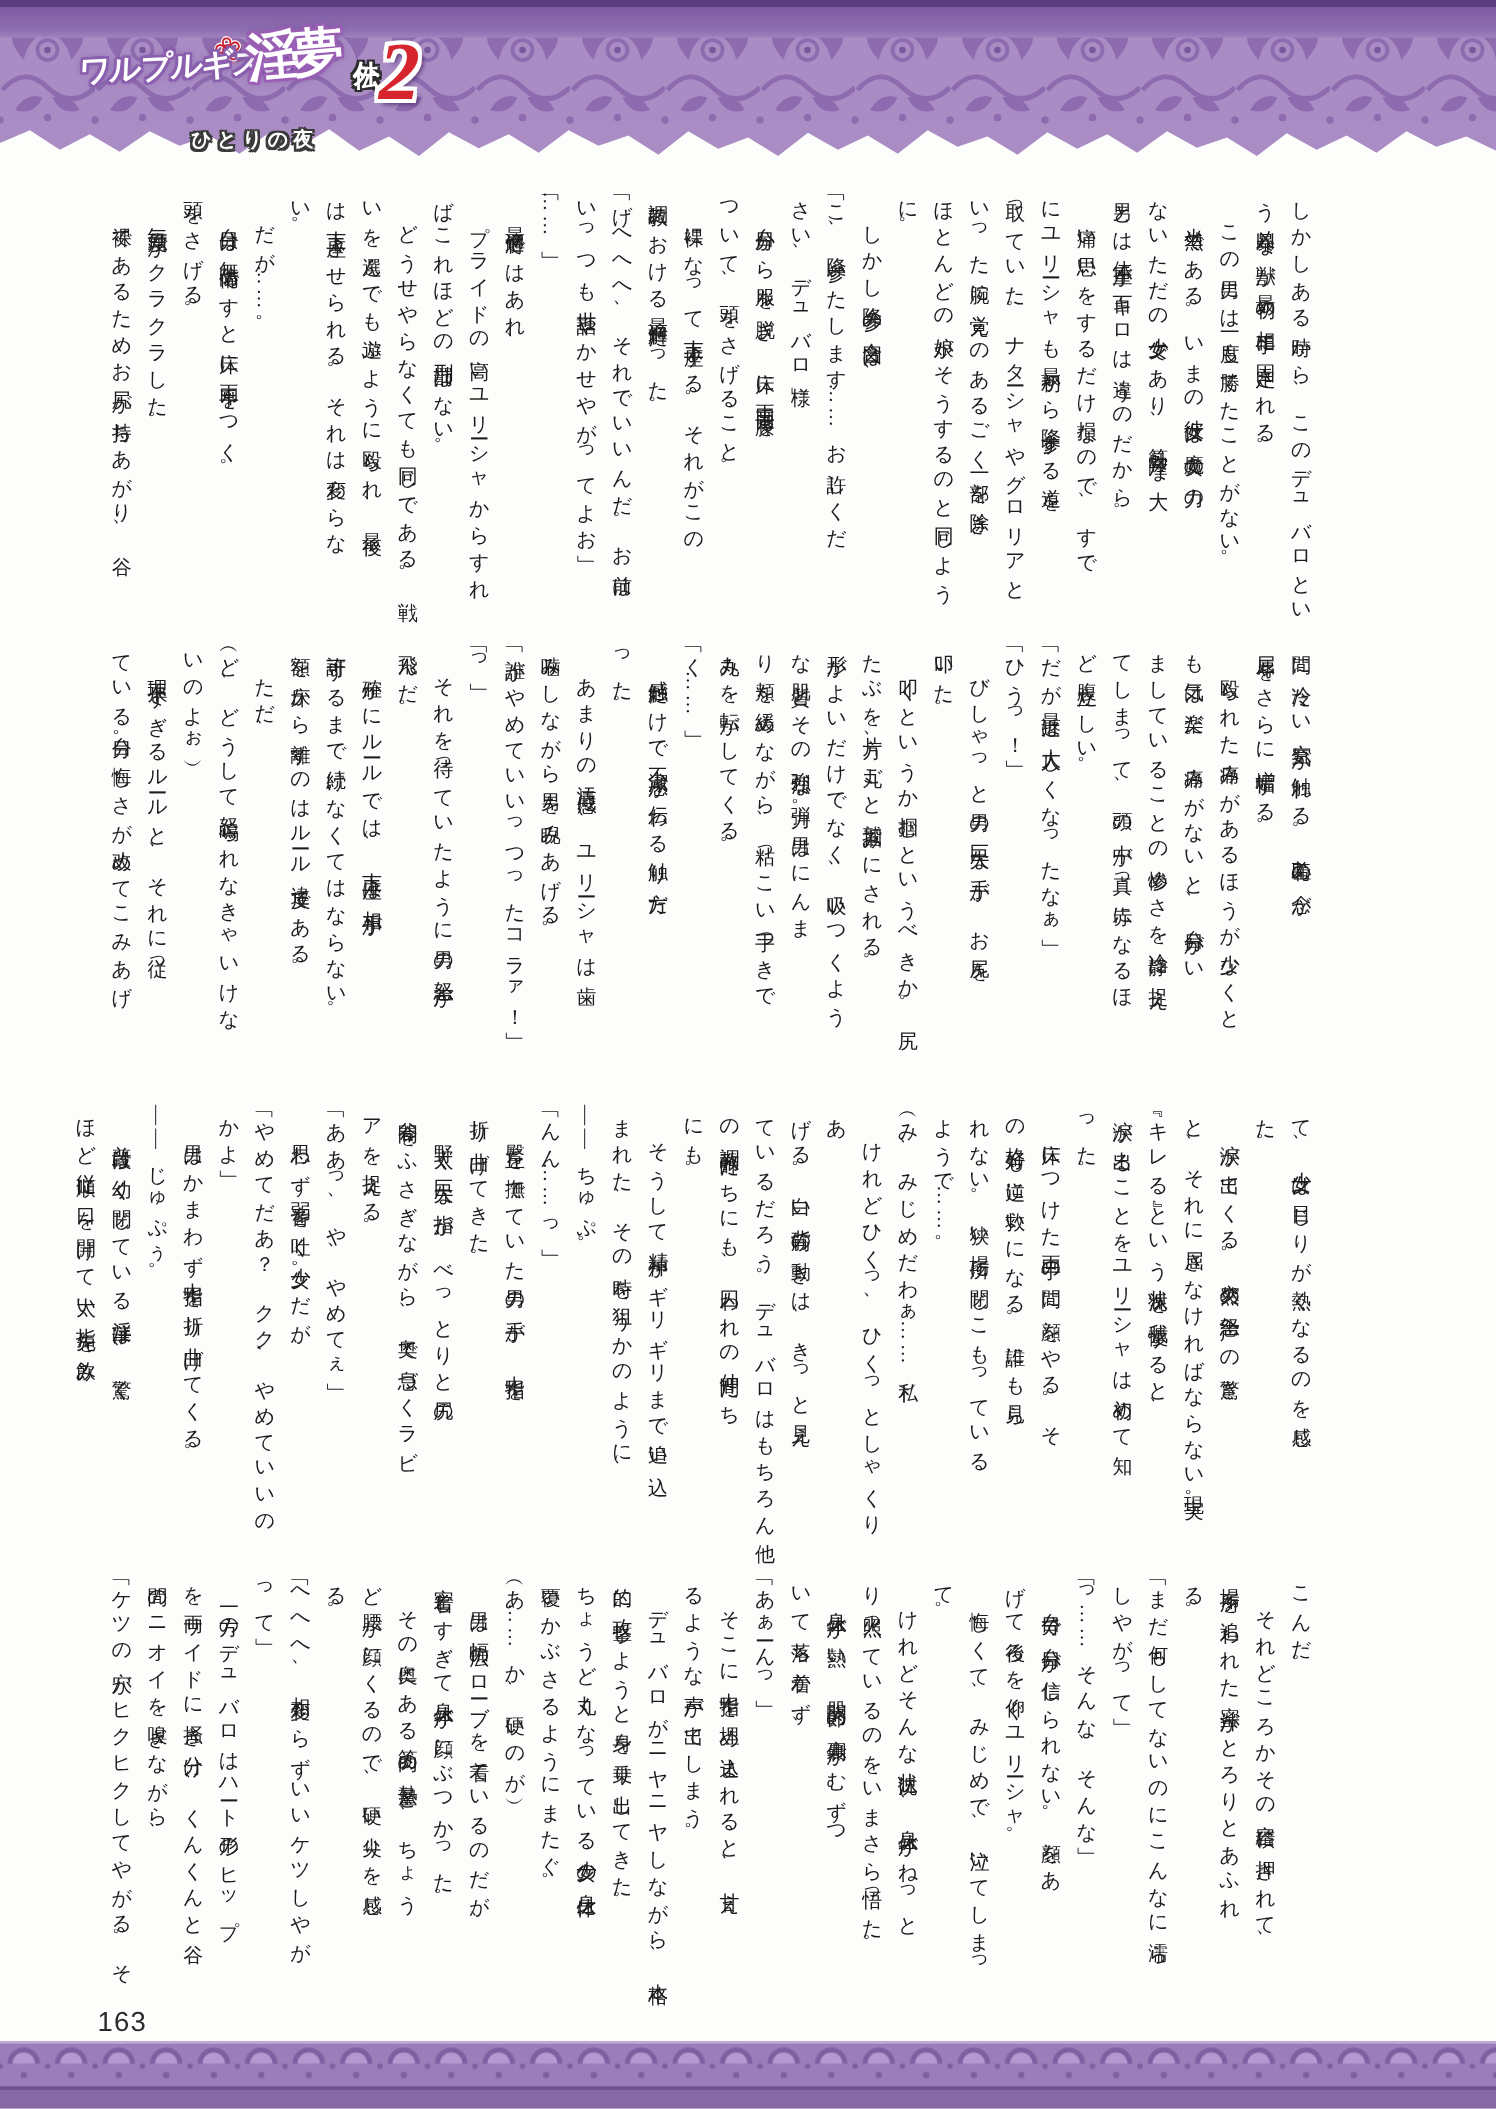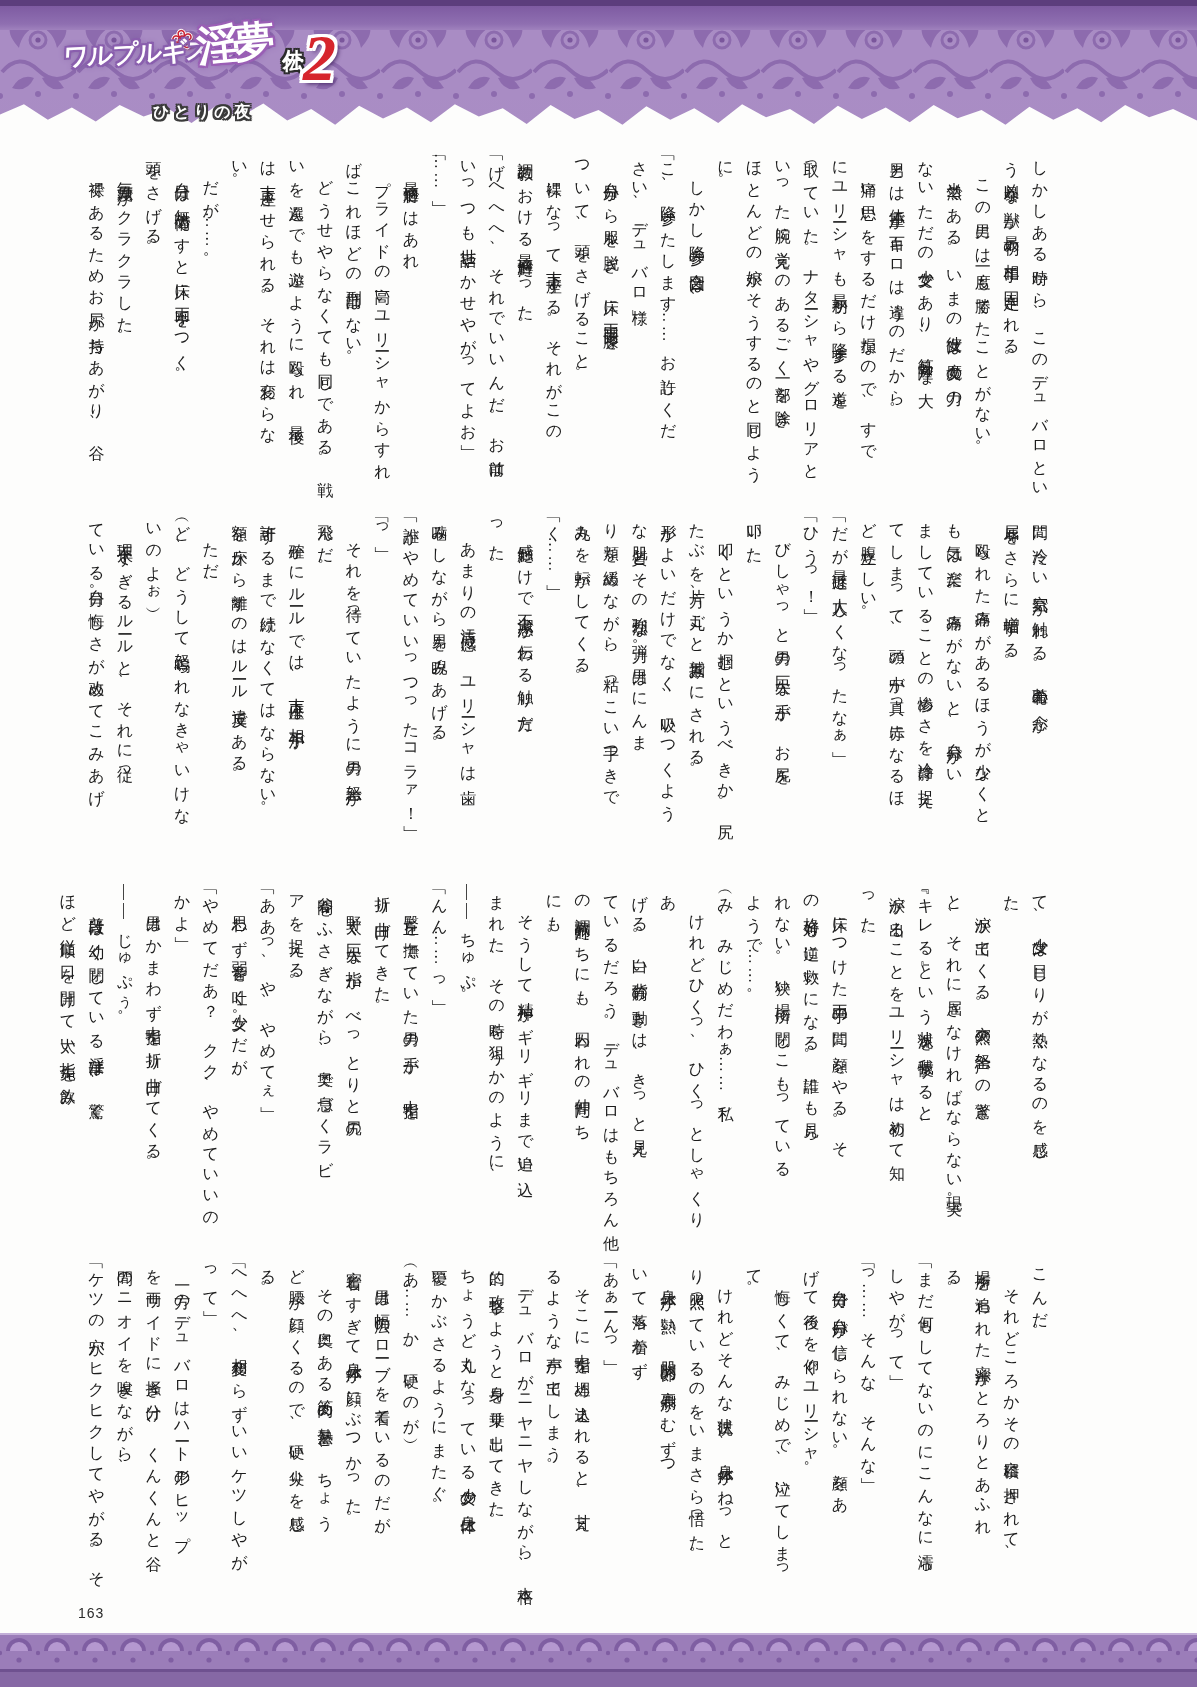--- a/index.html
+++ b/index.html
@@ -76,21 +76,21 @@
   }
   .band1{top:150px;}
   .band2{top:512px;}
   .band3{top:884px;}
   .band4{top:1258px;}
 
   
   .page-number{
     position:absolute;left:78px;top:1605px;
     font-family:"Liberation Sans","DejaVu Sans",sans-serif;
-    font-size:14px;color:#2b2b2b;letter-spacing:1px;
+    font-size:22px;color:#2b2b2b;letter-spacing:1px;
   }
 
   
   .bottom-border{
     position:absolute;left:0;top:1633px;width:1197px;height:54px;
     background:#9b7db9;
   }
   .bottom-border svg{position:absolute;left:0;top:0;}
 </style>
 </head>

